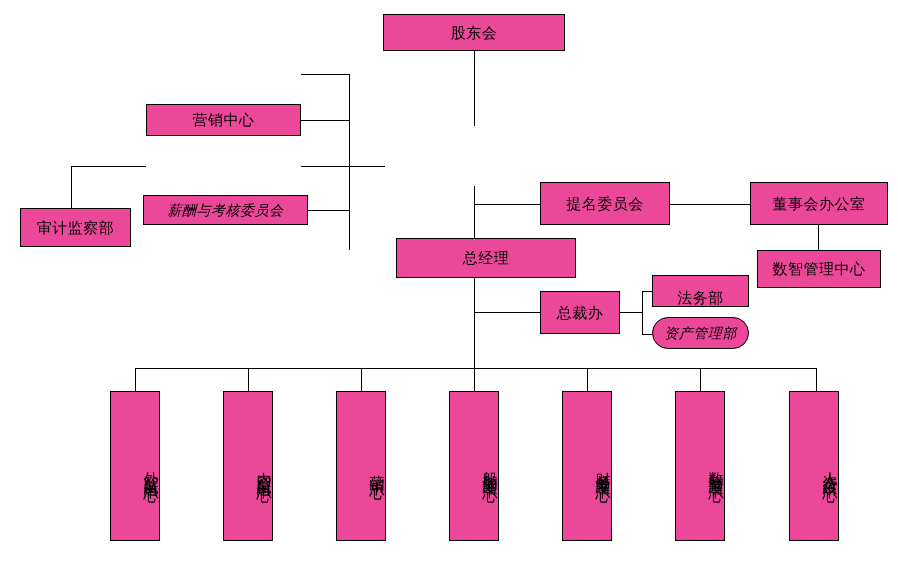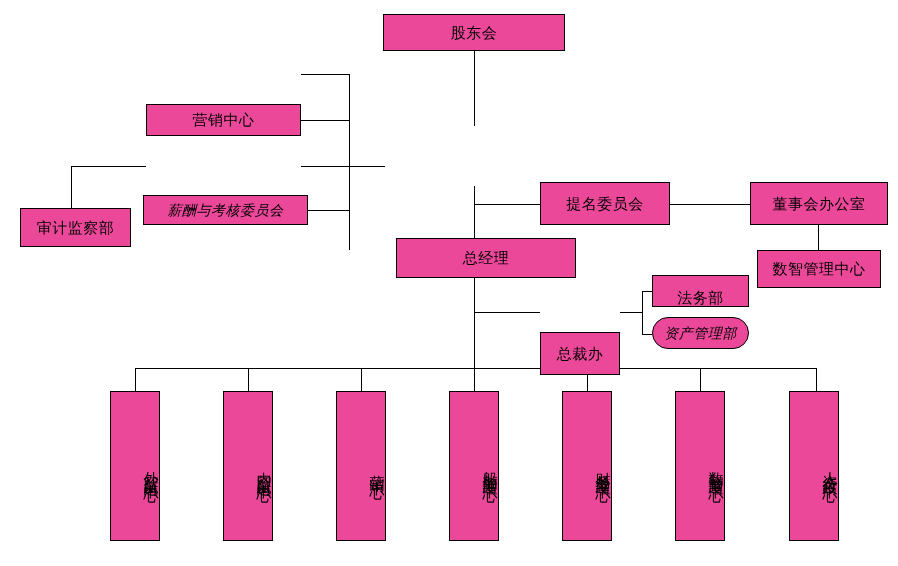--- a/index.html
+++ b/index.html
@@ -128,21 +128,21 @@
   </div>
 
   <div class="node" style="left:757px; top:250px; width:124px; height:38px;">
     <span>数智管理中心</span>
   </div>
 
   <div class="node" style="left:396px; top:238px; width:180px; height:40px;">
     <span>总经理</span>
   </div>
 
-  <div class="node" style="left:540px; top:291px; width:80px; height:43px;margin-top:41px;">
+  <div class="node" style="left:540px; top:291px; width:80px; height:43px;">
     <span>总裁办</span>
   </div>
 
   <div class="node" style="left:652px; top:275px; width:97px; height:32px;align-items:flex-end;">
     <span>法务部</span>
   </div>
 
   <div class="node small" style="left:652px; top:317px; width:97px; height:32px;border-radius:16px;">
     <span>资产管理部</span>
   </div>

